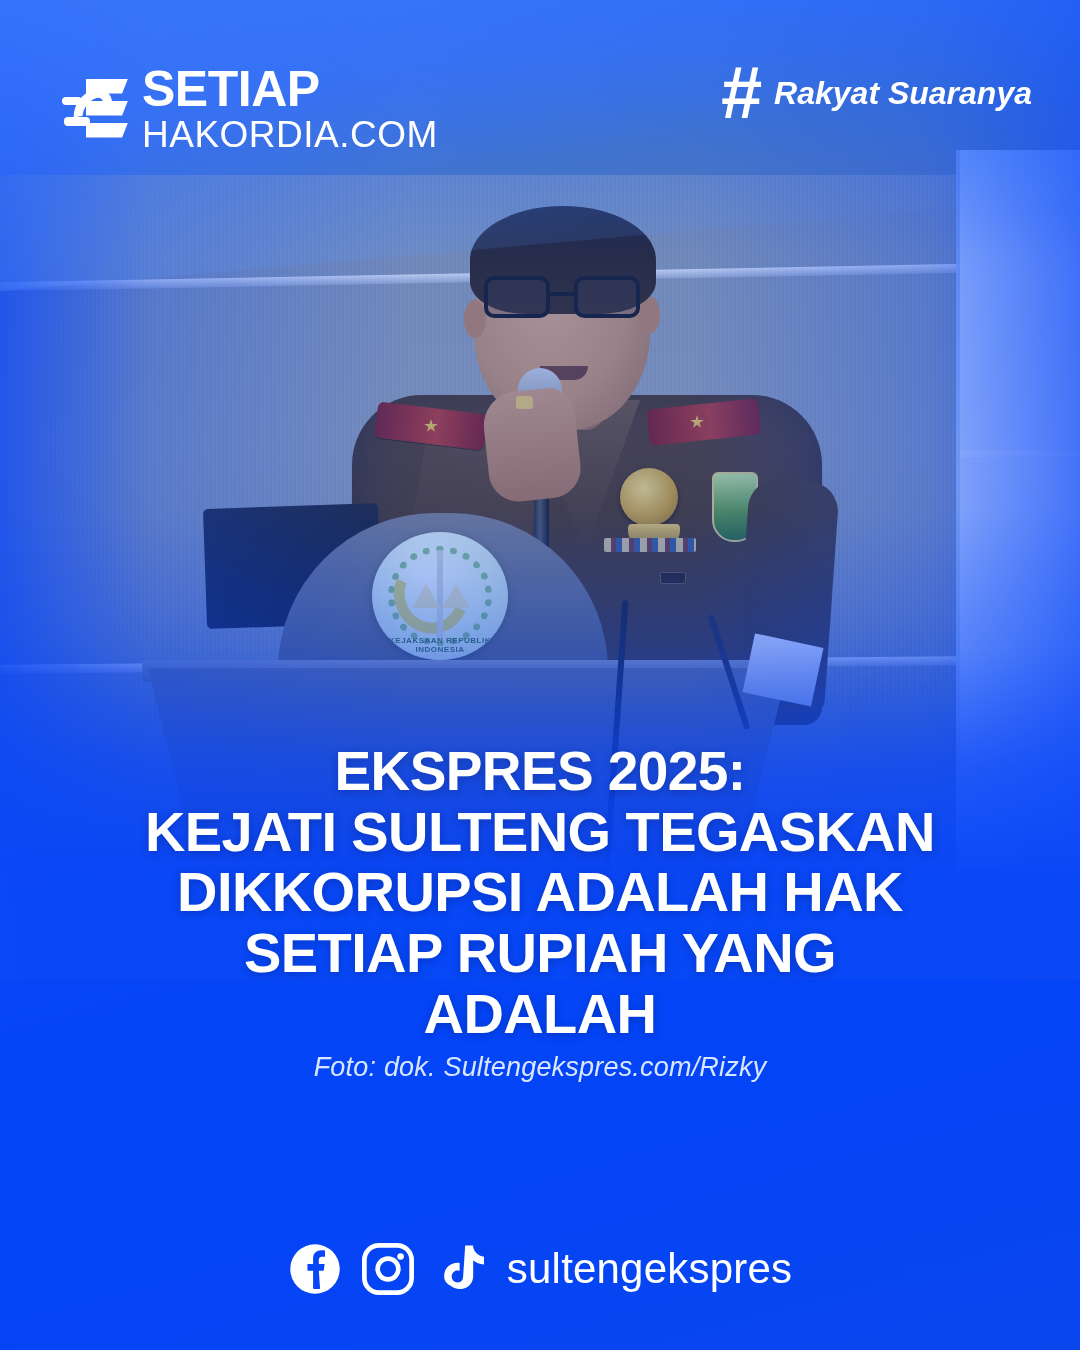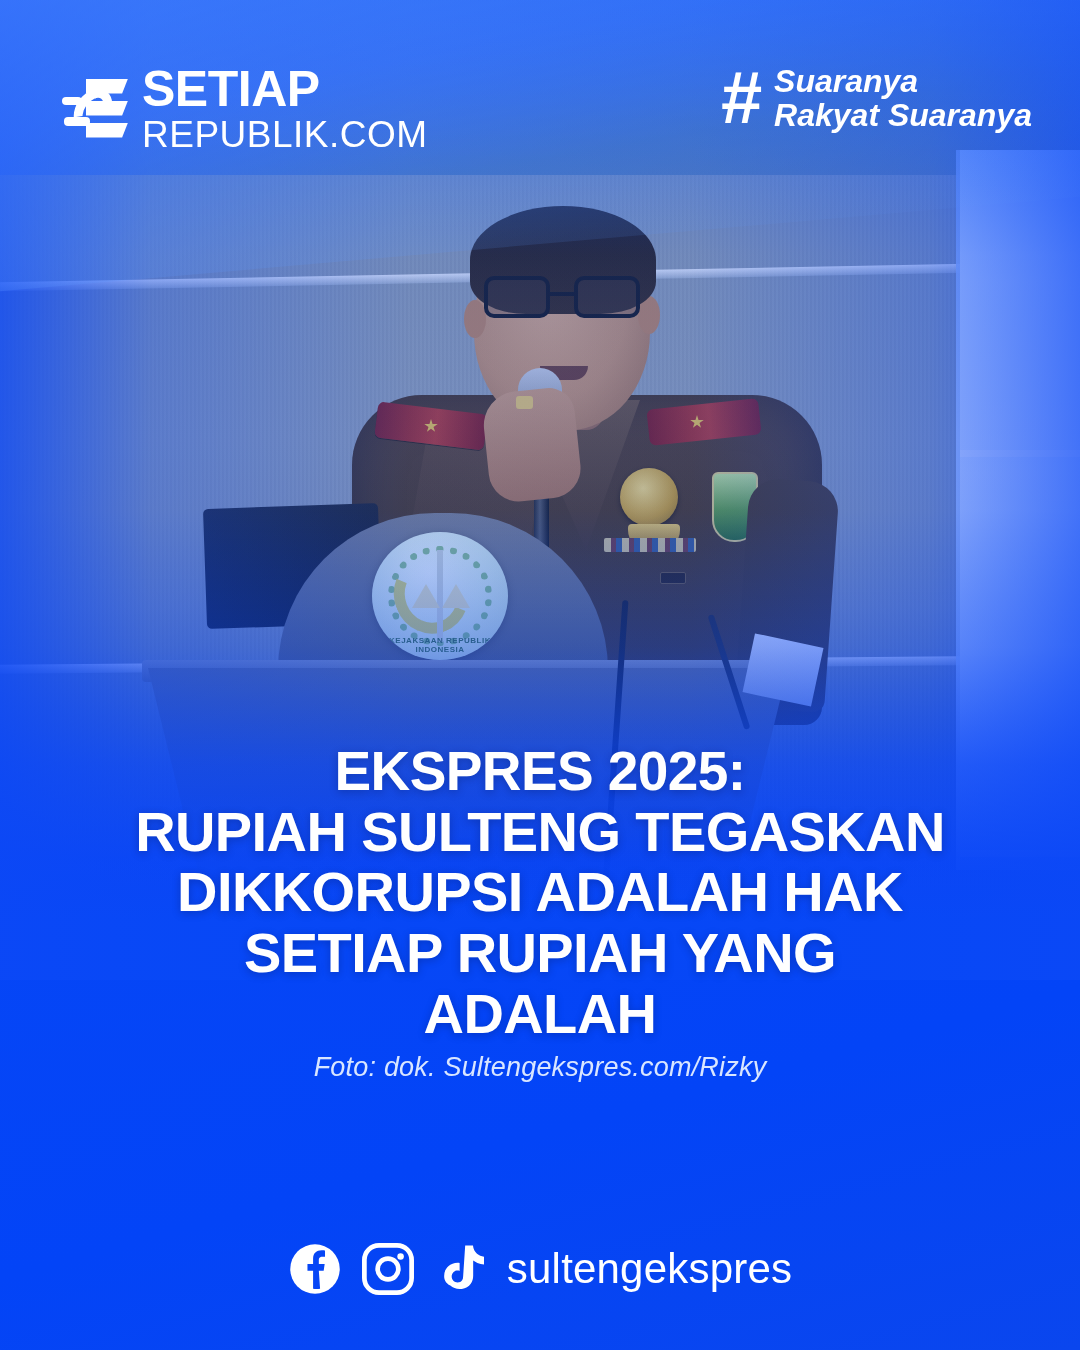--- a/index.html
+++ b/index.html
@@ -449,37 +449,36 @@
       <div class="logo-mark">
         <div class="lm-bar lm-b1"></div>
         <div class="lm-bar lm-b2"></div>
         <div class="lm-bar lm-b3"></div>
         <div class="lm-s"></div>
         <div class="lm-d1"></div>
         <div class="lm-d2"></div>
       </div>
       <div class="logo-txt">
         <div class="logo-l1">SETIAP</div>
-        <div class="logo-l2">REPUBLIK.COM</div>
+        <div class="logo-l2">HAKORDIA.COM</div>
       </div>
     </div>
 
     <div class="tagline">
       <div class="hash">#</div>
       <div class="tag-txt">
-        <div>Suaranya</div>
         <div>Rakyat Suaranya</div>
       </div>
     </div>
 
   </div>
 
   <div class="headline">
     <span class="ln ln-1">EKSPRES 2025:</span>
-    <span class="ln ln-2">RUPIAH SULTENG TEGASKAN</span>
+    <span class="ln ln-2">KEJATI SULTENG TEGASKAN</span>
     <span class="ln ln-4">DIKKORUPSI ADALAH HAK</span>
     <span class="ln ln-3">SETIAP RUPIAH YANG</span>
     <span class="ln ln-5">ADALAH</span>
   </div>
 
   <div class="caption">Foto: dok. Sultengekspres.com/Rizky</div>
 
   <div class="footer">
 
     <svg class="ico" width="54" height="54" viewBox="0 0 48 48">

